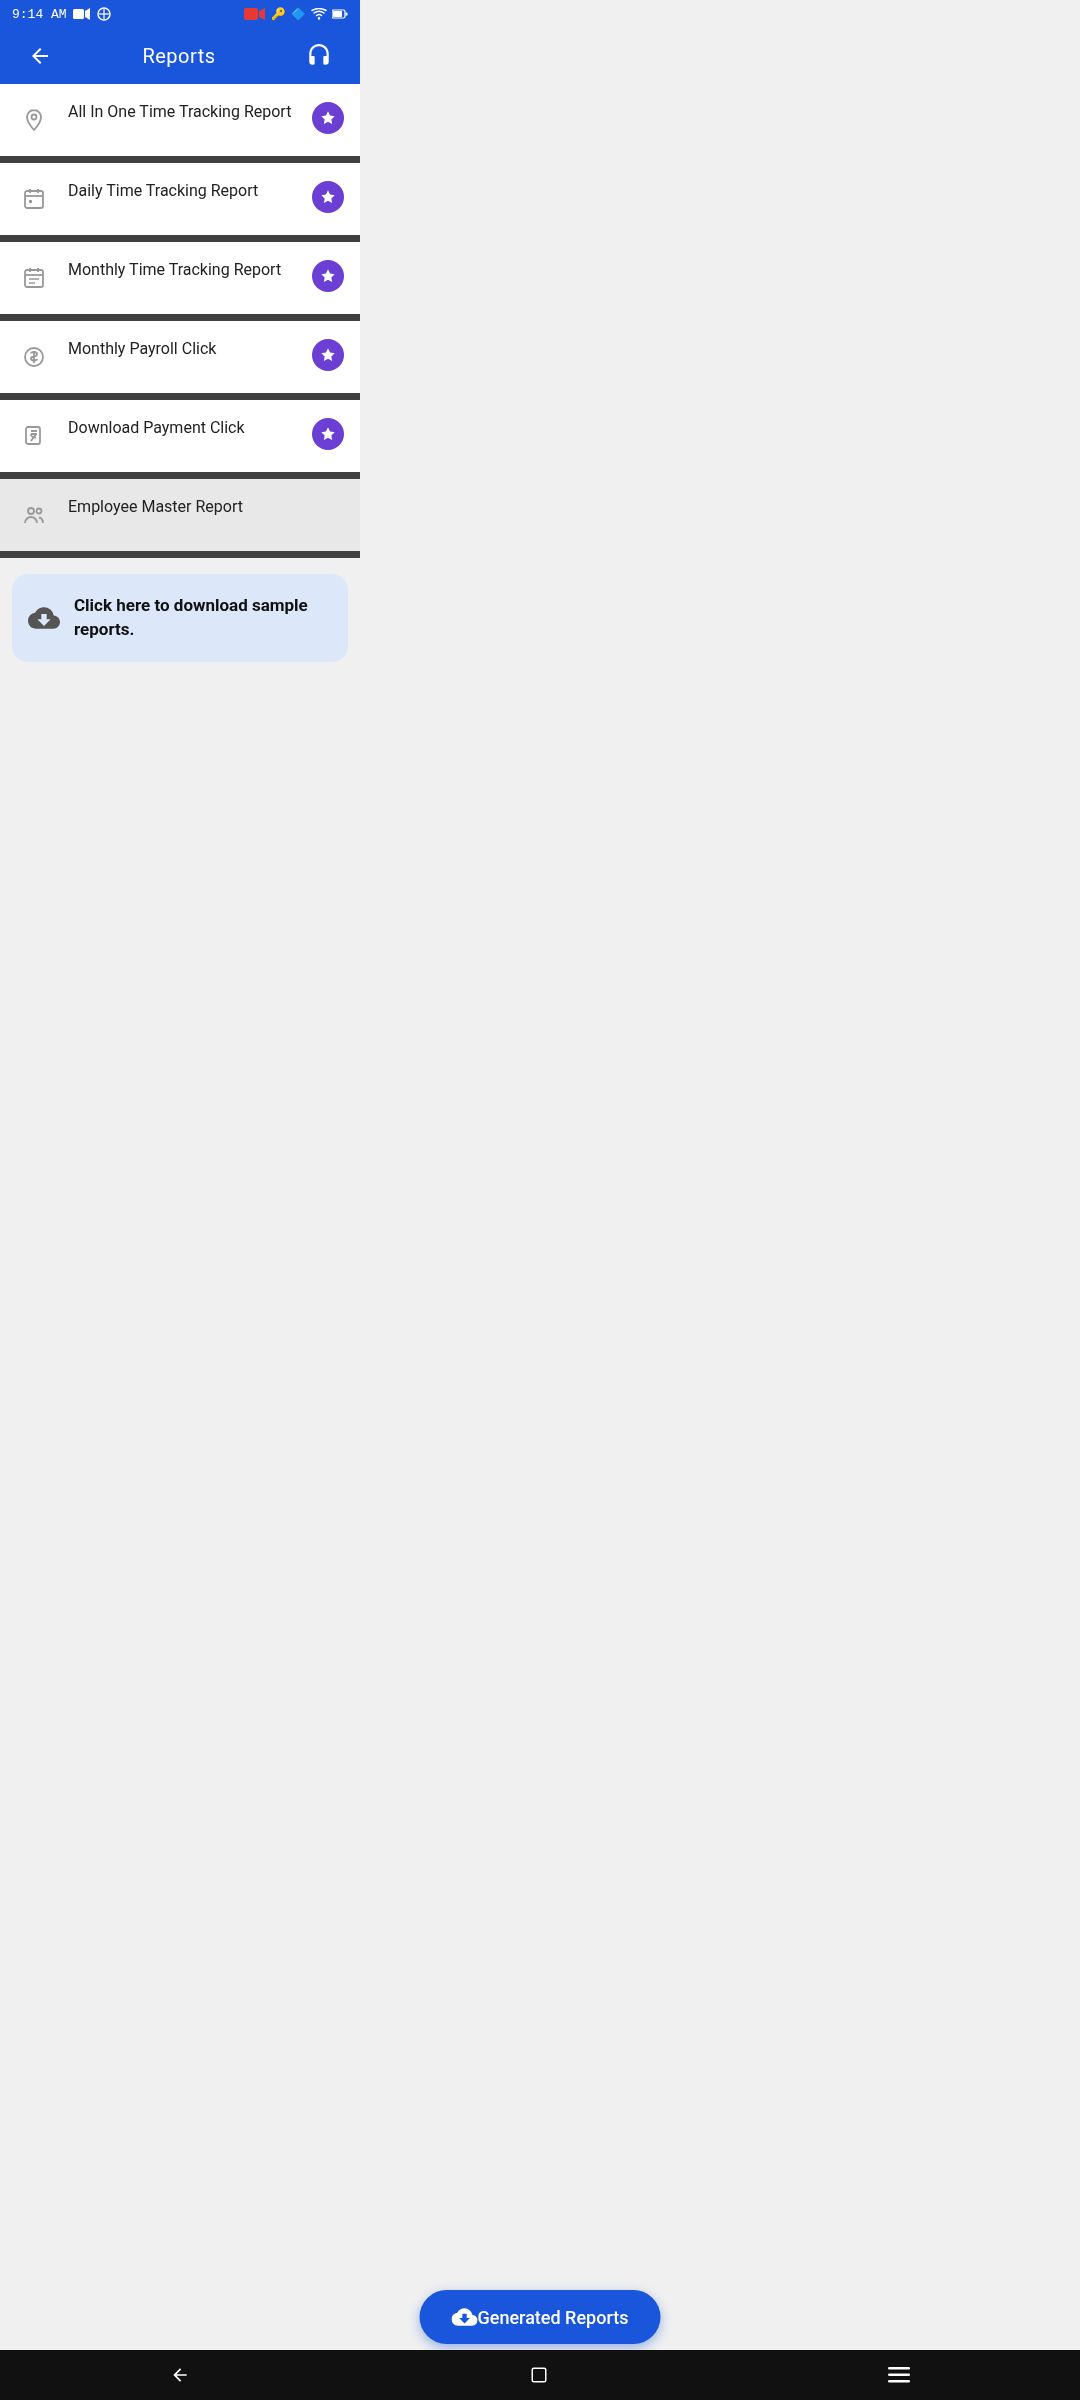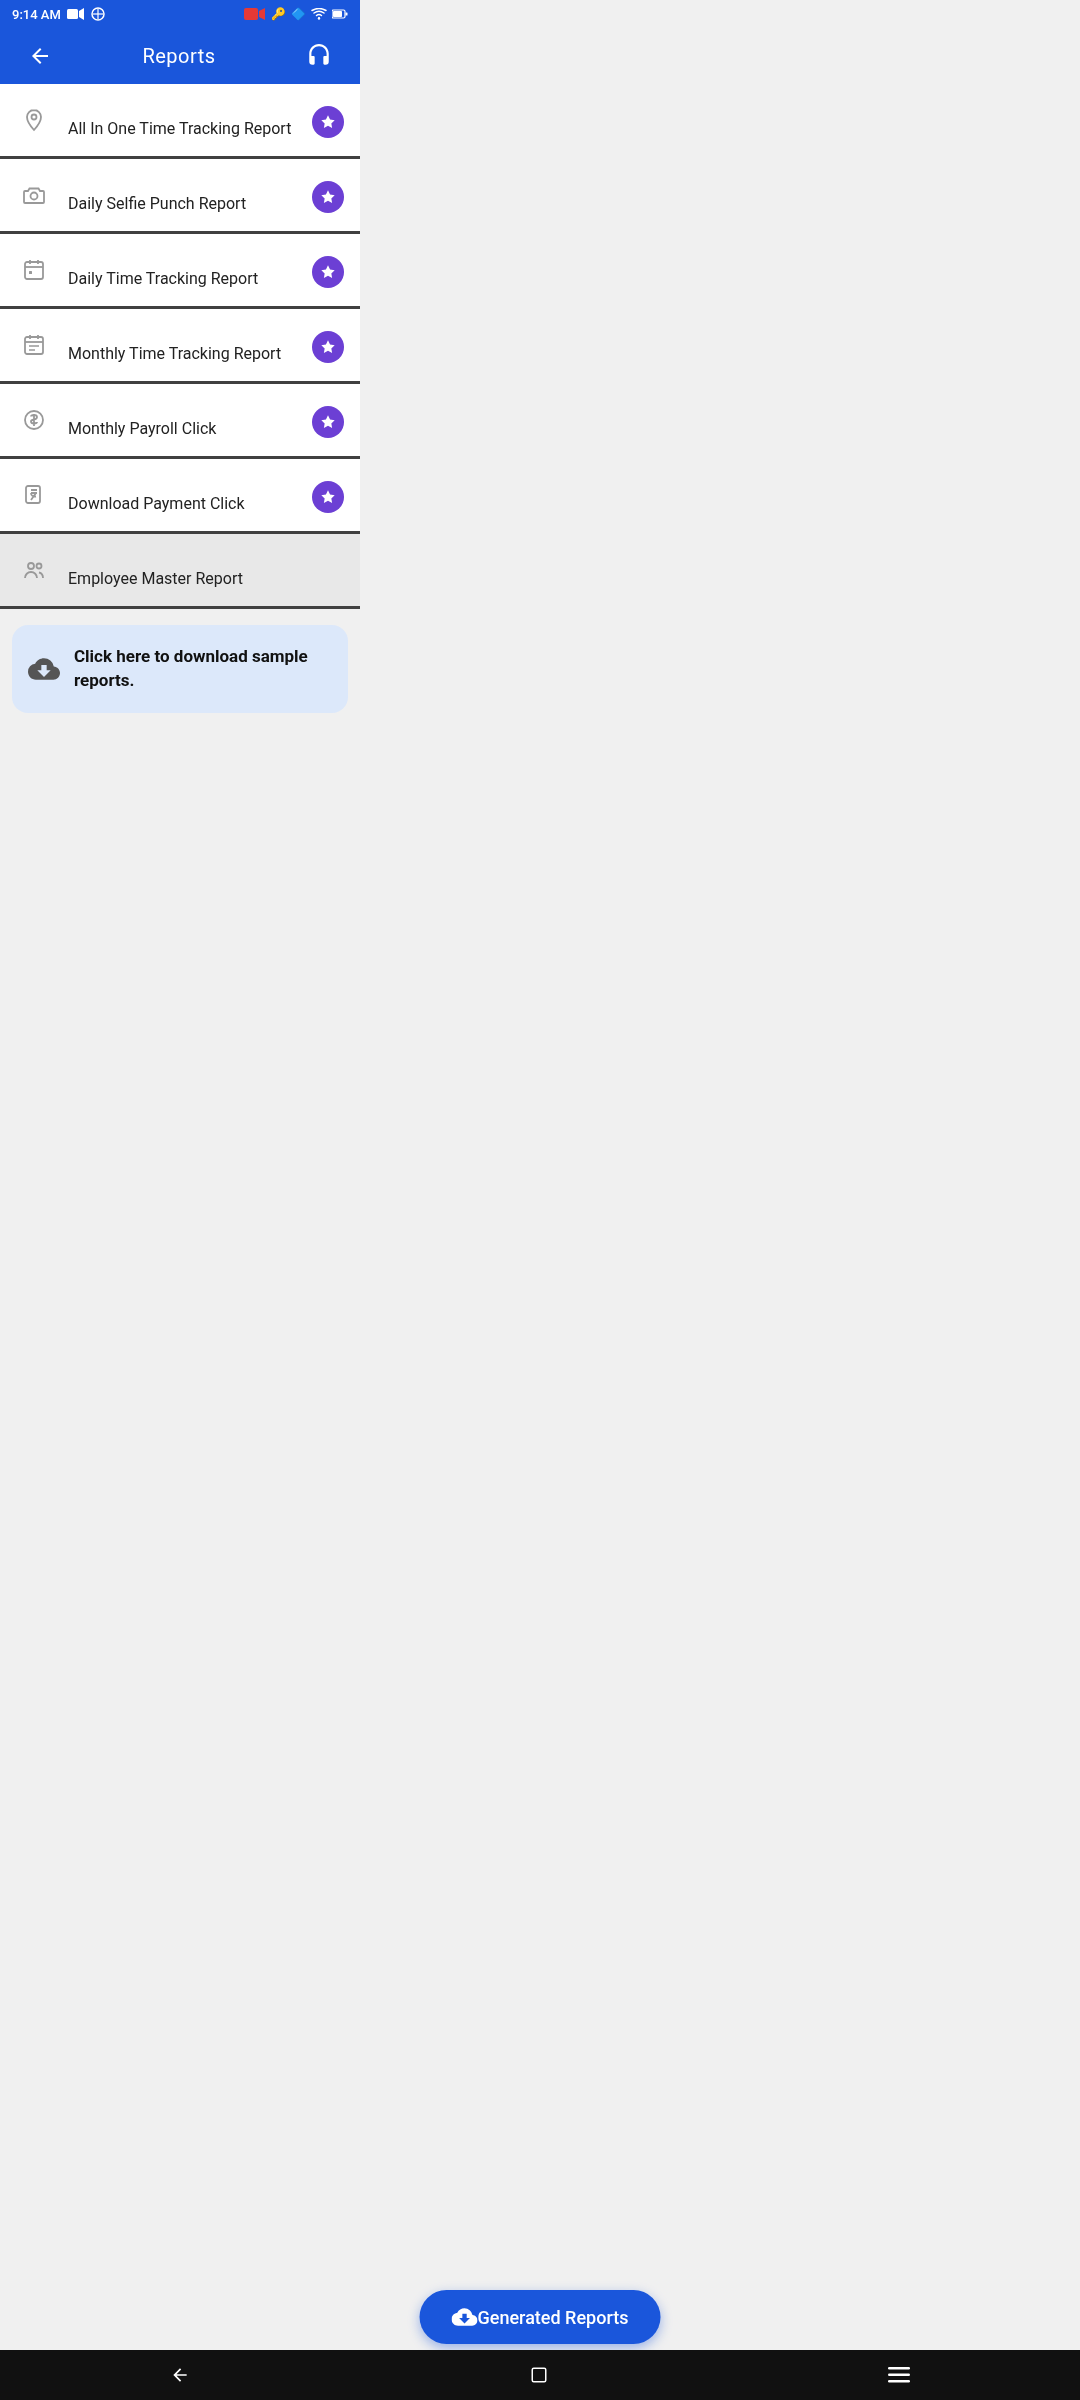--- a/index.html
+++ b/index.html
@@ -27,20 +27,21 @@
       padding: 0 12px;
       color: white;
       font-size: 13px;
       font-weight: 500;
     }
 
     .status-left {
       display: flex;
       align-items: center;
       gap: 6px;
+      font-family: Liberation Mono, monospace;
     }
 
     .status-right {
       display: flex;
       align-items: center;
       gap: 5px;
     }
 
     
     .header {
@@ -65,23 +66,23 @@
       cursor: pointer;
     }
 
     
     .report-list {
       background: white;
     }
 
     .report-item {
       display: flex;
-      align-items: flex-end;
+      align-items: flex-start;
       padding: 18px 16px;
-      border-bottom: 3px solid #404040;
+      border-bottom: 7px solid #404040;
       background: white;
       cursor: pointer;
     }
 
     .report-item.active {
       background: #e8e8e8;
     }
 
     .report-icon {
       width: 36px;
@@ -272,34 +273,20 @@
       <span class="report-label">All In One Time Tracking Report</span>
       <div class="star-icon">
         <svg width="16" height="16" viewBox="0 0 24 24" fill="white">
           <path d="M12 2l3.09 6.26L22 9.27l-5 4.87L18.18 21 12 17.77 5.82 21 7 14.14l-5-4.87 6.91-1.01L12 2z"></path>
         </svg>
       </div>
     </div>
     <div class="report-item">
       <div class="report-icon">
         <svg width="24" height="24" viewBox="0 0 24 24" fill="none" stroke="#999" stroke-width="1.8">
-          <circle cx="12" cy="13" r="3.5"></circle>
-          <path d="M6 8l1.5-2.5h9L18 8H21a1 1 0 011 1v10a1 1 0 01-1 1H3a1 1 0 01-1-1V9a1 1 0 011-1h3z"></path>
-        </svg>
-      </div>
-      <span class="report-label">Daily Selfie Punch Report</span>
-      <div class="star-icon">
-        <svg width="16" height="16" viewBox="0 0 24 24" fill="white">
-          <path d="M12 2l3.09 6.26L22 9.27l-5 4.87L18.18 21 12 17.77 5.82 21 7 14.14l-5-4.87 6.91-1.01L12 2z"></path>
-        </svg>
-      </div>
-    </div>
-    <div class="report-item">
-      <div class="report-icon">
-        <svg width="24" height="24" viewBox="0 0 24 24" fill="none" stroke="#999" stroke-width="1.8">
           <rect x="3" y="4" width="18" height="17" rx="2"></rect>
           <line x1="3" y1="9" x2="21" y2="9"></line>
           <line x1="8" y1="2" x2="8" y2="6"></line>
           <line x1="16" y1="2" x2="16" y2="6"></line>
           <rect x="7" y="13" width="3" height="3" rx="0.5" fill="#999" stroke="none"></rect>
         </svg>
       </div>
       <span class="report-label">Daily Time Tracking Report</span>
       <div class="star-icon">
         <svg width="16" height="16" viewBox="0 0 24 24" fill="white">

